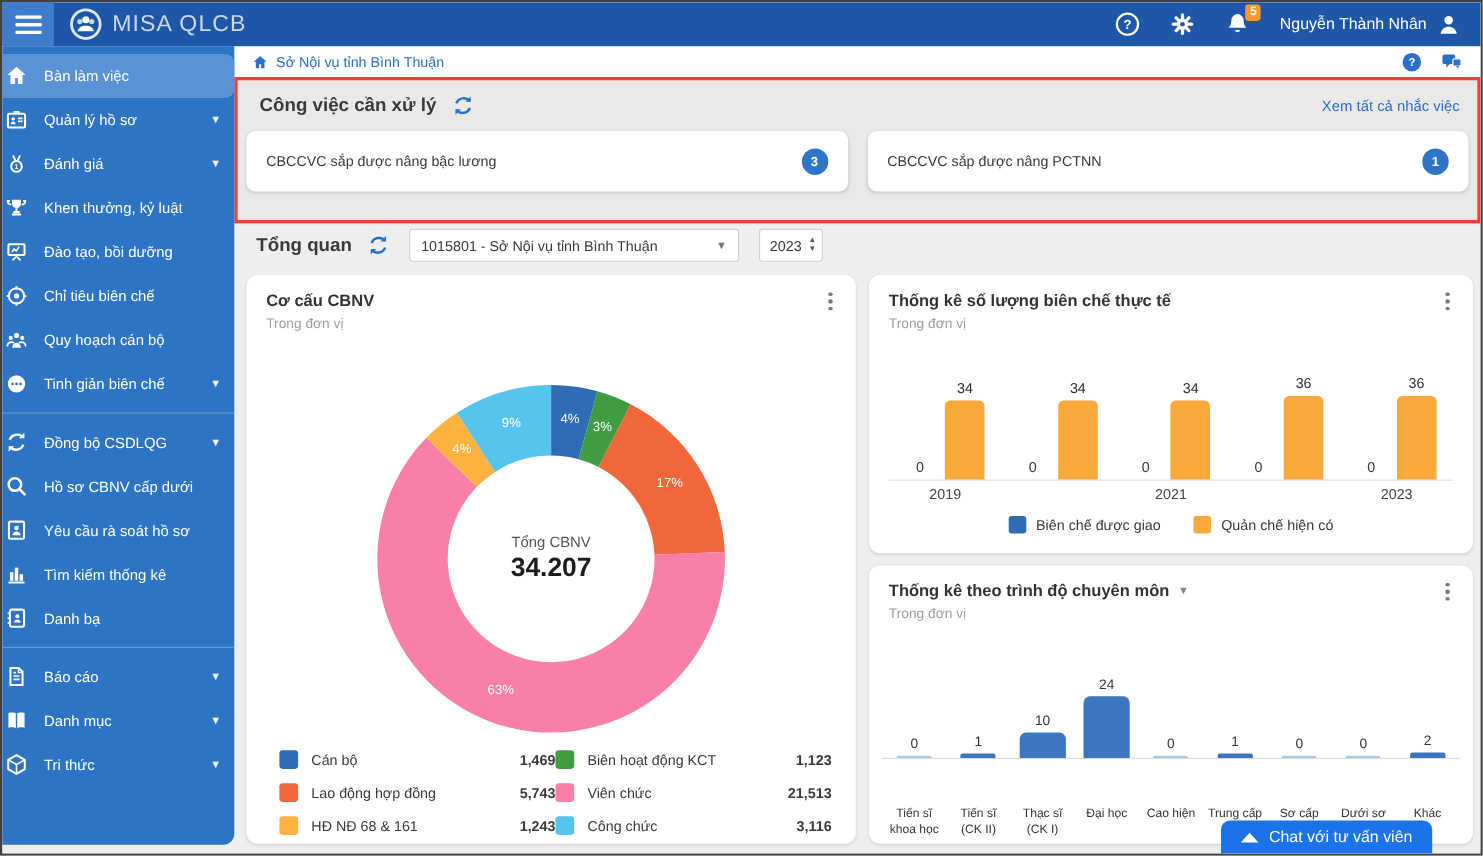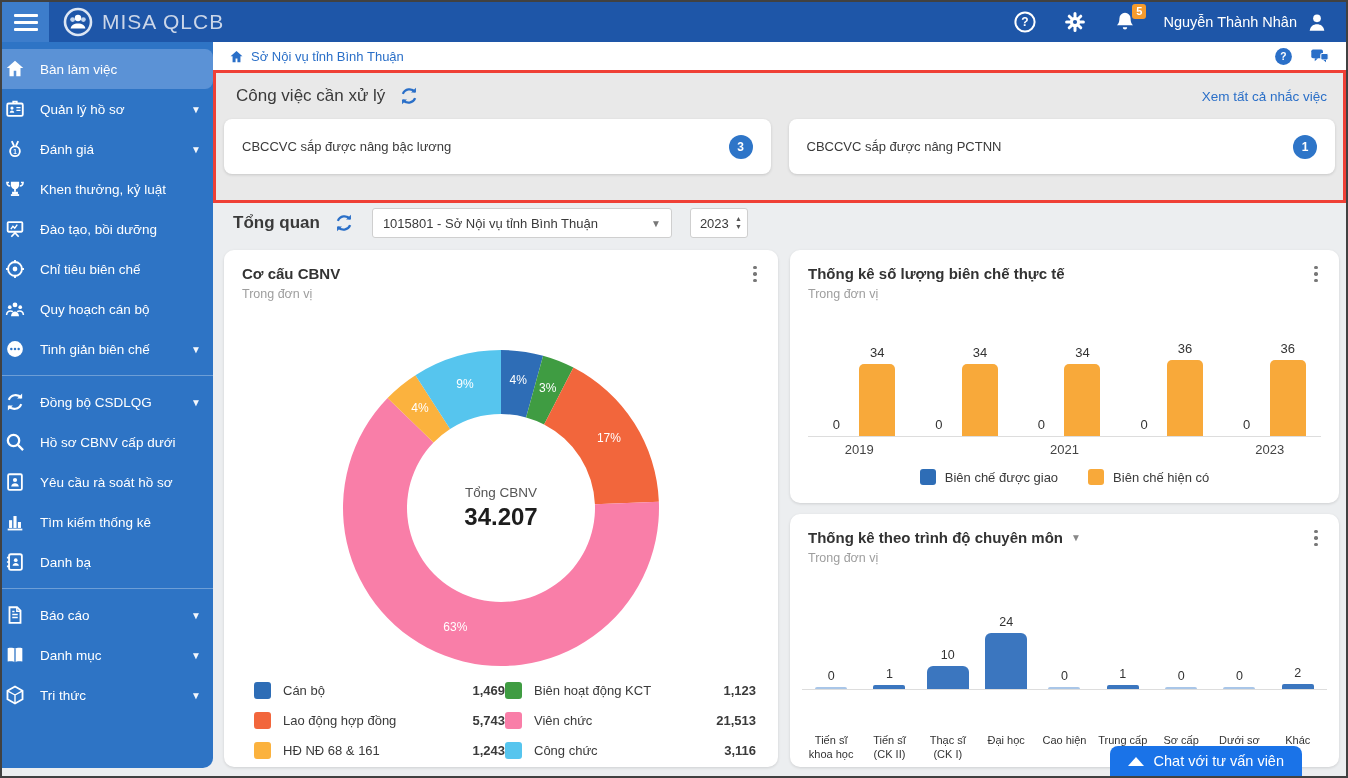--- a/index.html
+++ b/index.html
@@ -26,21 +26,21 @@
   .chev{font-size:10px;color:#fff;opacity:.95;}
   .side-div{height:1px;background:rgba(255,255,255,.3);margin:6px 0;}
   
   .main{position:absolute;left:211px;top:40px;right:0;bottom:0;}
   .crumbbar{position:absolute;left:0;top:0;right:0;height:28px;background:#fff;display:flex;align-items:center;padding:0 16px;}
   .crumb{display:flex;align-items:center;gap:7px;color:#2A6FC8;font-size:13px;cursor:pointer;}
   .crumb-icons{margin-left:auto;display:flex;align-items:center;gap:16px;}
   
   .tasks{position:absolute;left:0;top:28px;right:0;height:133px;background:#E9E9E9;border:3px solid #EF4036;}
   .tasks-head{display:flex;align-items:center;padding:11px 16px 0 20px;}
-  .tasks-title{font-size:17px;font-weight:normal;color:#3A3A3A;}
+  .tasks-title{font-size:17px;font-weight:bold;color:#3A3A3A;}
   .refresh-btn{width:24px;height:24px;margin-left:12px;cursor:pointer;display:flex;align-items:center;justify-content:center;}
   .viewall{margin-left:auto;color:#2A6FC8;font-size:13.5px;cursor:pointer;}
   .tasks-cards{display:flex;gap:18px;padding:11px 8px 0 8px;}
   .task-card{flex:1;height:55px;background:#fff;border-radius:8px;box-shadow:0 1px 3px rgba(0,0,0,.15);
     display:flex;align-items:center;padding:0 18px;cursor:pointer;}
   .task-card .tlabel{font-size:13px;color:#3A3A3A;}
   .task-badge{margin-left:auto;width:24px;height:24px;border-radius:50%;background:#2E75C8;color:#fff;
     font-size:12px;font-weight:bold;display:flex;align-items:center;justify-content:center;}
   
   .overview{position:absolute;left:0;top:161px;right:0;height:40px;display:flex;align-items:center;padding-left:20px;}
@@ -549,21 +549,21 @@
           <span></span>
           <span>2023</span>
         </div>
       <div class="legendA" id="legendA">
           <div class="leg-item">
             <span class="leg-box" style="background:#2E6DB6;width:16px;height:16px;flex:0 0 16px;"></span>
             <span>Biên chế được giao</span>
           </div>
           <div class="leg-item">
             <span class="leg-box" style="background:#F8A93A;width:16px;height:16px;flex:0 0 16px;"></span>
-            <span>Biên chế hiện có</span>
+            <span>Quản chế hiện có</span>
           </div>
         </div>
     </section>
 
     <section class="card cardB">
       <div class="card-head">
         <div class="card-title">
           <span>Thống kê theo trình độ chuyên môn</span>
           <span style="color:#888;font-size:10px;">▼</span>
         </div>

